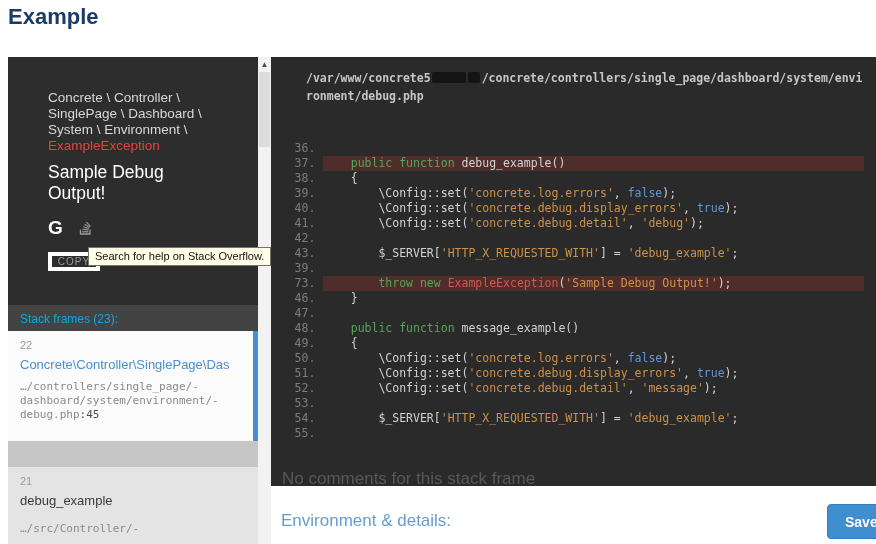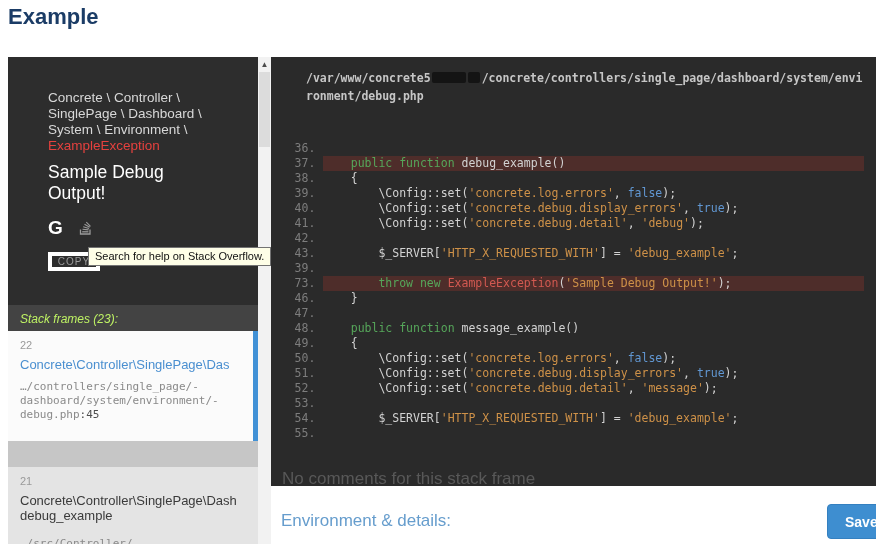--- a/index.html
+++ b/index.html
@@ -17,21 +17,21 @@
   .exc-class { font-size:13.5px; line-height:16px; color:#e5413e; }
   .exc-msg { margin-top:8px; width:155px; font-size:17.5px; line-height:21px; color:#ffffff; }
   .icons-row { margin-top:13px; display:flex; align-items:center; gap:14px; }
   .g-icon { color:#fff; font-size:19px; font-weight:700; cursor:pointer; }
   .so-icon { display:inline-block; width:16px; height:16px; cursor:pointer; }
   .copy-btn { position:absolute; left:40px; top:195px; width:52px; height:19px; background:transparent;
               border:4px solid #ffffff; color:#9a9a9a; font-size:10px; letter-spacing:1px; cursor:pointer; }
   .tooltip { position:absolute; left:80px; top:190px; z-index:5; white-space:nowrap;
              background:#fefee7; border:1px solid #737373; color:#111; font-size:11px; padding:2px 6px 3px; }
 
-  .frames-header { height:26px; background:#434343; color:#bef264; font-size:12px; padding:7px 0 0 12px;font-style:italic; }
+  .frames-header { height:26px; background:#434343; color:#0ea5e9; font-size:12px; padding:7px 0 0 12px; }
   .frames-list { flex:1; background:#c6c6c6; overflow:hidden; }
   .frame { background:#e4e4e4; padding:8px 2px 10px 12px; min-height:90px; }
   .frame + .frame { margin-top:26px; }
   .frame.active { background:#fbfbfb; border-right:5px solid #4191d6; min-height:110px; }
   .f-num { font-size:11px; color:#9a9a9a; margin-bottom:6px; }
   .f-title { font-size:13px; color:#3a3a3a; white-space:nowrap; overflow:hidden; }
   .frame.active .f-title { color:#4a8fd0; margin-bottom:8px; }
   .f-method { font-size:13px; color:#3a3a3a; margin-bottom:14px; }
   .f-path { font-family:"DejaVu Sans Mono", monospace; font-size:11px; line-height:14px; color:#8a8a8a; white-space:pre-line; }
   .f-line { color:#4d4d4d; }
@@ -100,21 +100,20 @@
       <div class="frames-list" id="frames-list">
           <div class="frame active">
             <div class="f-num">22</div>
             <div class="f-title">Concrete\Controller\SinglePage\Das</div>
             <div class="f-path">…/controllers/single_page/-
 dashboard/system/environment/-
 debug.php<span class="f-line">:45</span></div>
           </div>
           <div class="frame">
             <div class="f-num">21</div>
-            <div class="f-title">Concrete\Controller\SinglePage\Dash</div>
             <div class="f-method">debug_example</div>
             <div class="f-path">…/src/Controller/-</div>
           </div>
         </div>
     </div>
 
     <div class="vscroll">
       <div class="vscroll-arrow">▲</div>
       <div class="vscroll-thumb"></div>
     </div>

